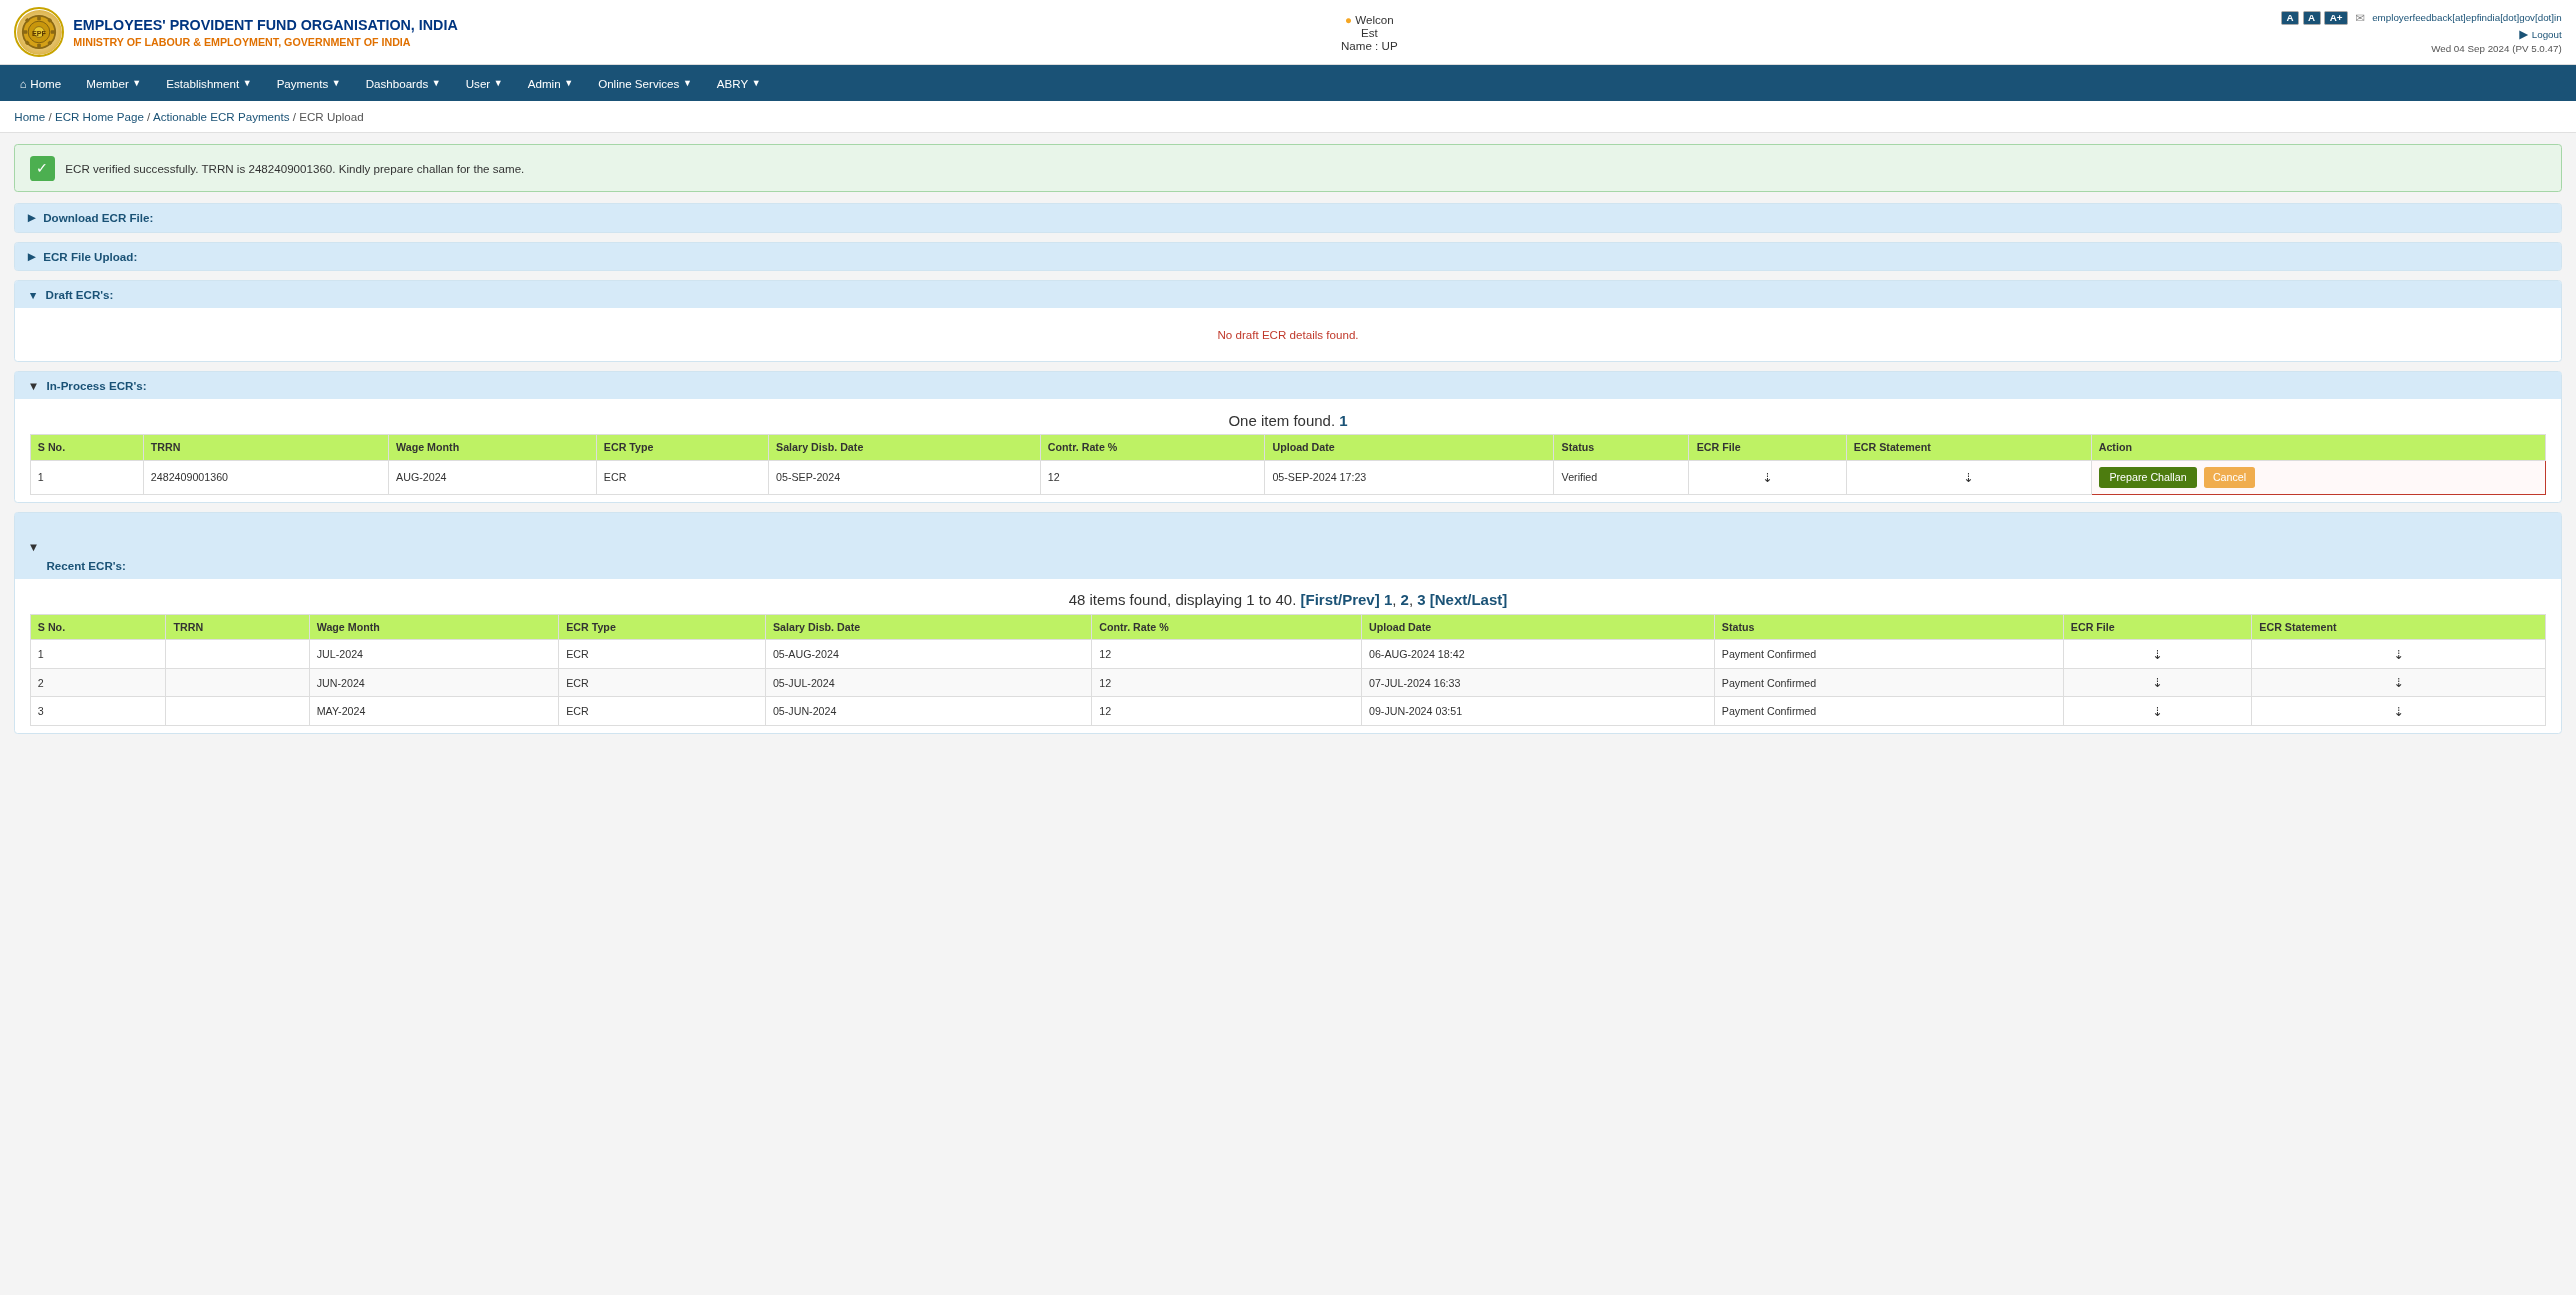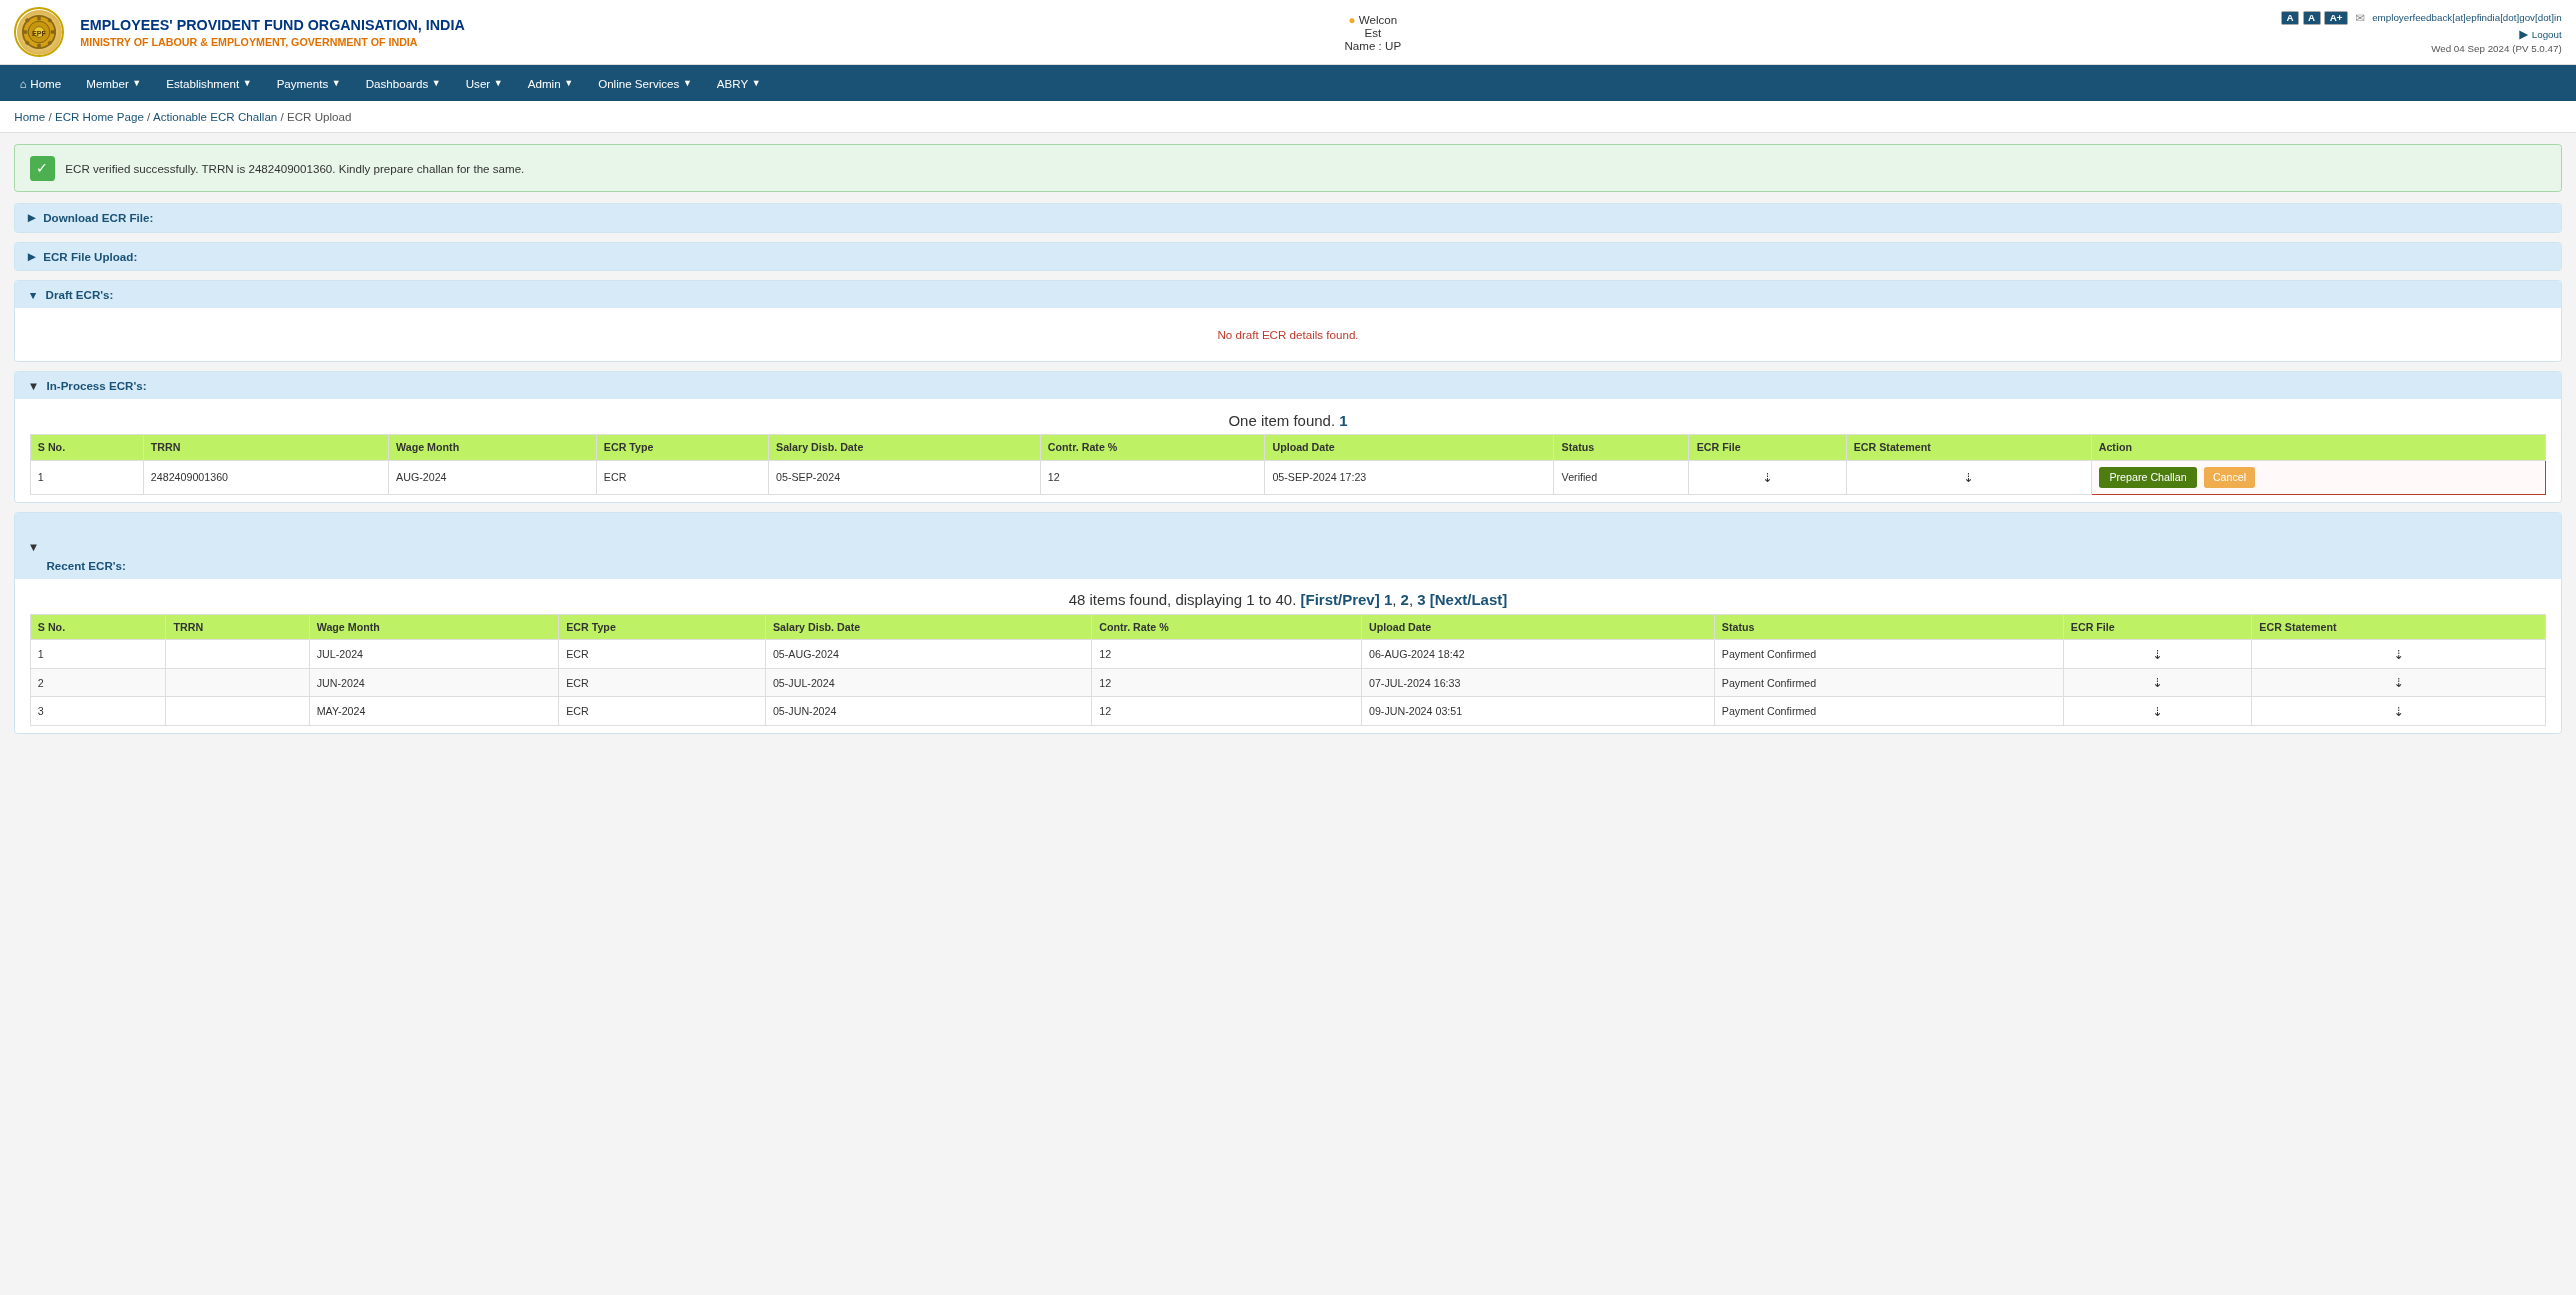--- a/index.html
+++ b/index.html
@@ -7,21 +7,21 @@
 
     
     .header {
       background: #fff;
       display: flex;
       align-items: center;
       justify-content: space-between;
       padding: 7.2px 14.3px;
       border-bottom: 0.9px solid #ddd;
     }
-    .header-left { display: flex; align-items: center; gap: 16px; }
+    .header-left { display: flex; align-items: center; gap: 9px; }
     .logo-circle {
       width: 50px; height: 50px;
       border: 2.7px solid #c8a400;
       border-radius: 50%;
       background: #fff;
       display: flex; align-items: center; justify-content: center;
       font-size: 9px; color: #c00; font-weight: bold; text-align: center;
       overflow: hidden;
     }
     .logo-inner {
@@ -270,21 +270,21 @@
     <span>ABRY</span>
     <span class="nav-arrow">▼</span>
   </div>
 </nav>
 
 <div class="breadcrumb">
   <a>Home</a>
   <span> / </span>
   <a>ECR Home Page</a>
   <span> / </span>
-  <a>Actionable ECR Challan</a>
+  <a>Actionable ECR Payments</a>
   <span> / </span>
   <span>ECR Upload</span>
 </div>
 
 <div class="main-content">
 
   <div class="alert-success">
     <div class="check-icon">✓</div>
     <span>ECR verified successfully. TRRN is 2482409001360. Kindly prepare challan for the same.</span>
   </div>

